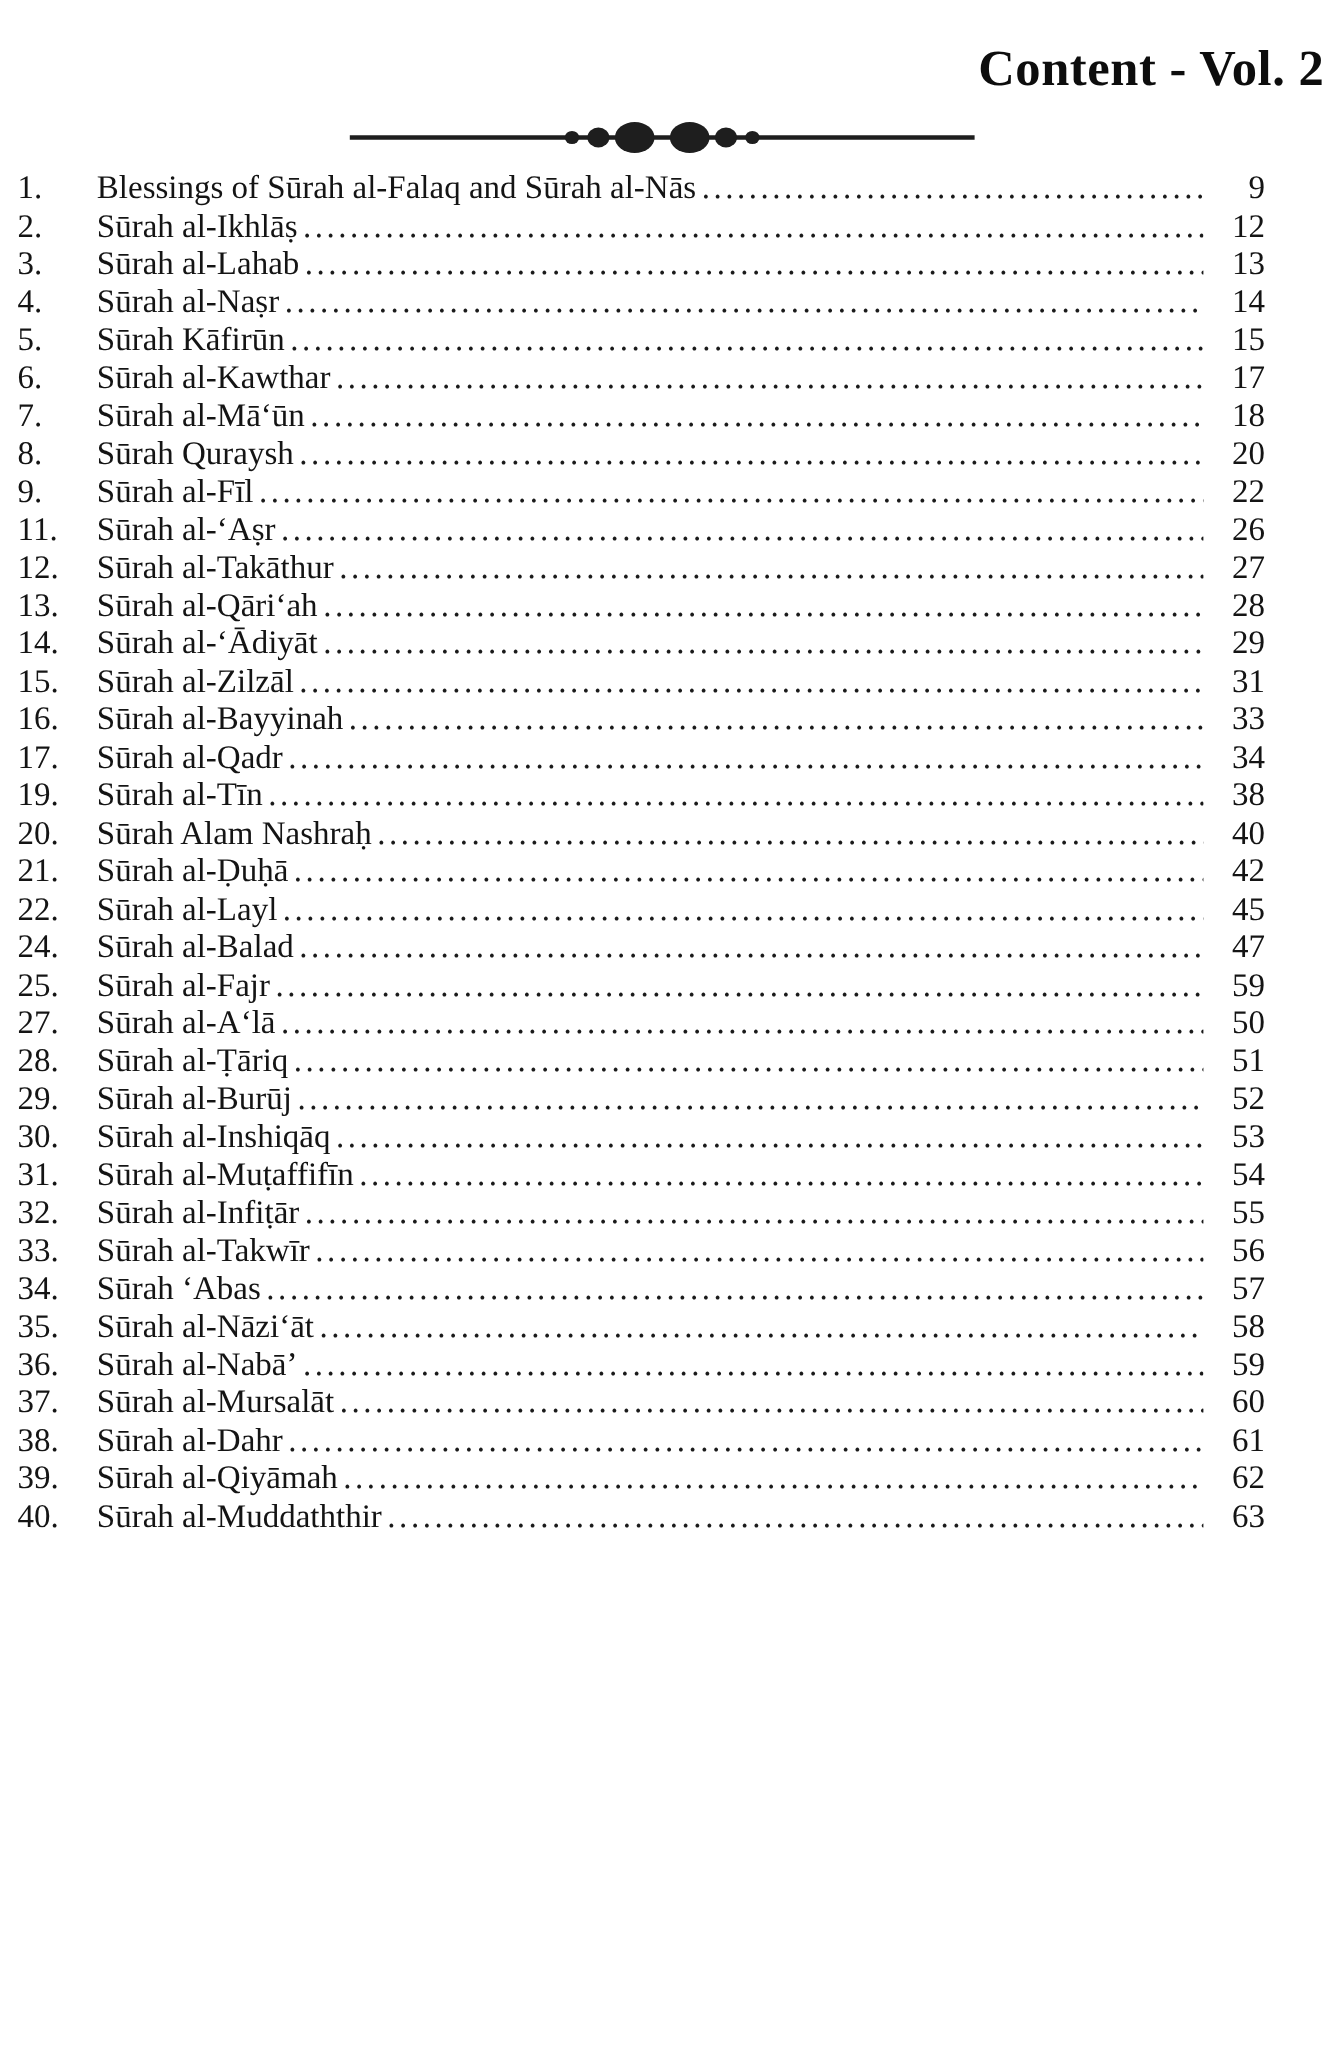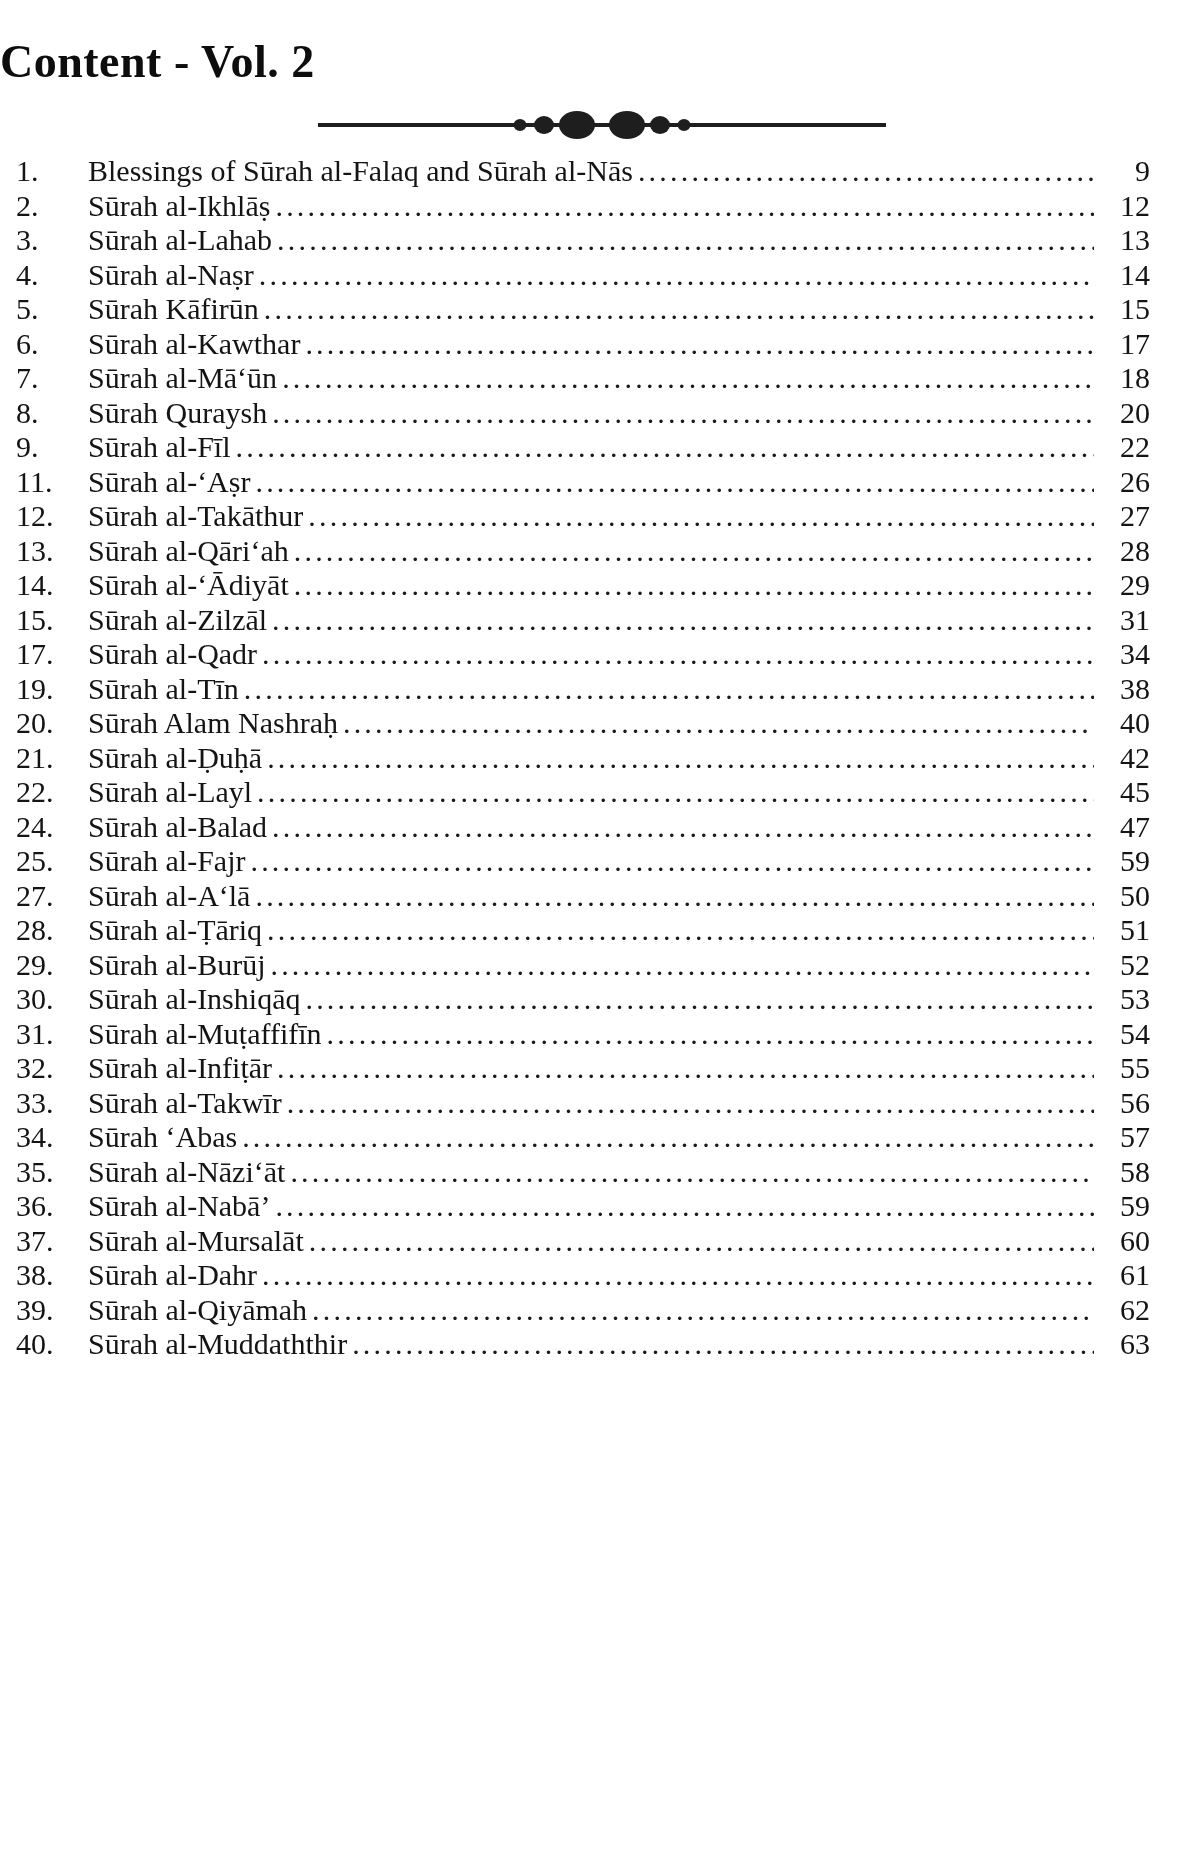--- a/index.html
+++ b/index.html
@@ -15,21 +15,21 @@
     color: #141414;
     font-family: "Liberation Serif", "DejaVu Serif", serif;
     overflow: hidden;
     box-sizing: border-box;
   }
   .page-title {
     margin: 38px 0 0 0;
     font-size: 46px;
     line-height: 1.05;
     font-weight: bold;
-    text-align: left;
+    text-align: right;
     letter-spacing: 0.5px;
     color: #0d0d0d;
   }
   .divider-wrap {
     width: 572px;
     margin: 24px auto 0 auto;
     height: 30px;
   }
   .toc-list {
     list-style: none;
@@ -165,20 +165,26 @@
       <span class="dots"></span>
       <span class="pagenum">29</span>
     </li>
       <li class="toc-row">
       <span class="num">15.</span>
       <span class="title">Sūrah al-Zilzāl</span>
       <span class="dots"></span>
       <span class="pagenum">31</span>
     </li>
       <li class="toc-row">
+      <span class="num">16.</span>
+      <span class="title">Sūrah al-Bayyinah</span>
+      <span class="dots"></span>
+      <span class="pagenum">33</span>
+    </li>
+      <li class="toc-row">
       <span class="num">17.</span>
       <span class="title">Sūrah al-Qadr</span>
       <span class="dots"></span>
       <span class="pagenum">34</span>
     </li>
       <li class="toc-row">
       <span class="num">19.</span>
       <span class="title">Sūrah al-Tīn</span>
       <span class="dots"></span>
       <span class="pagenum">38</span>

